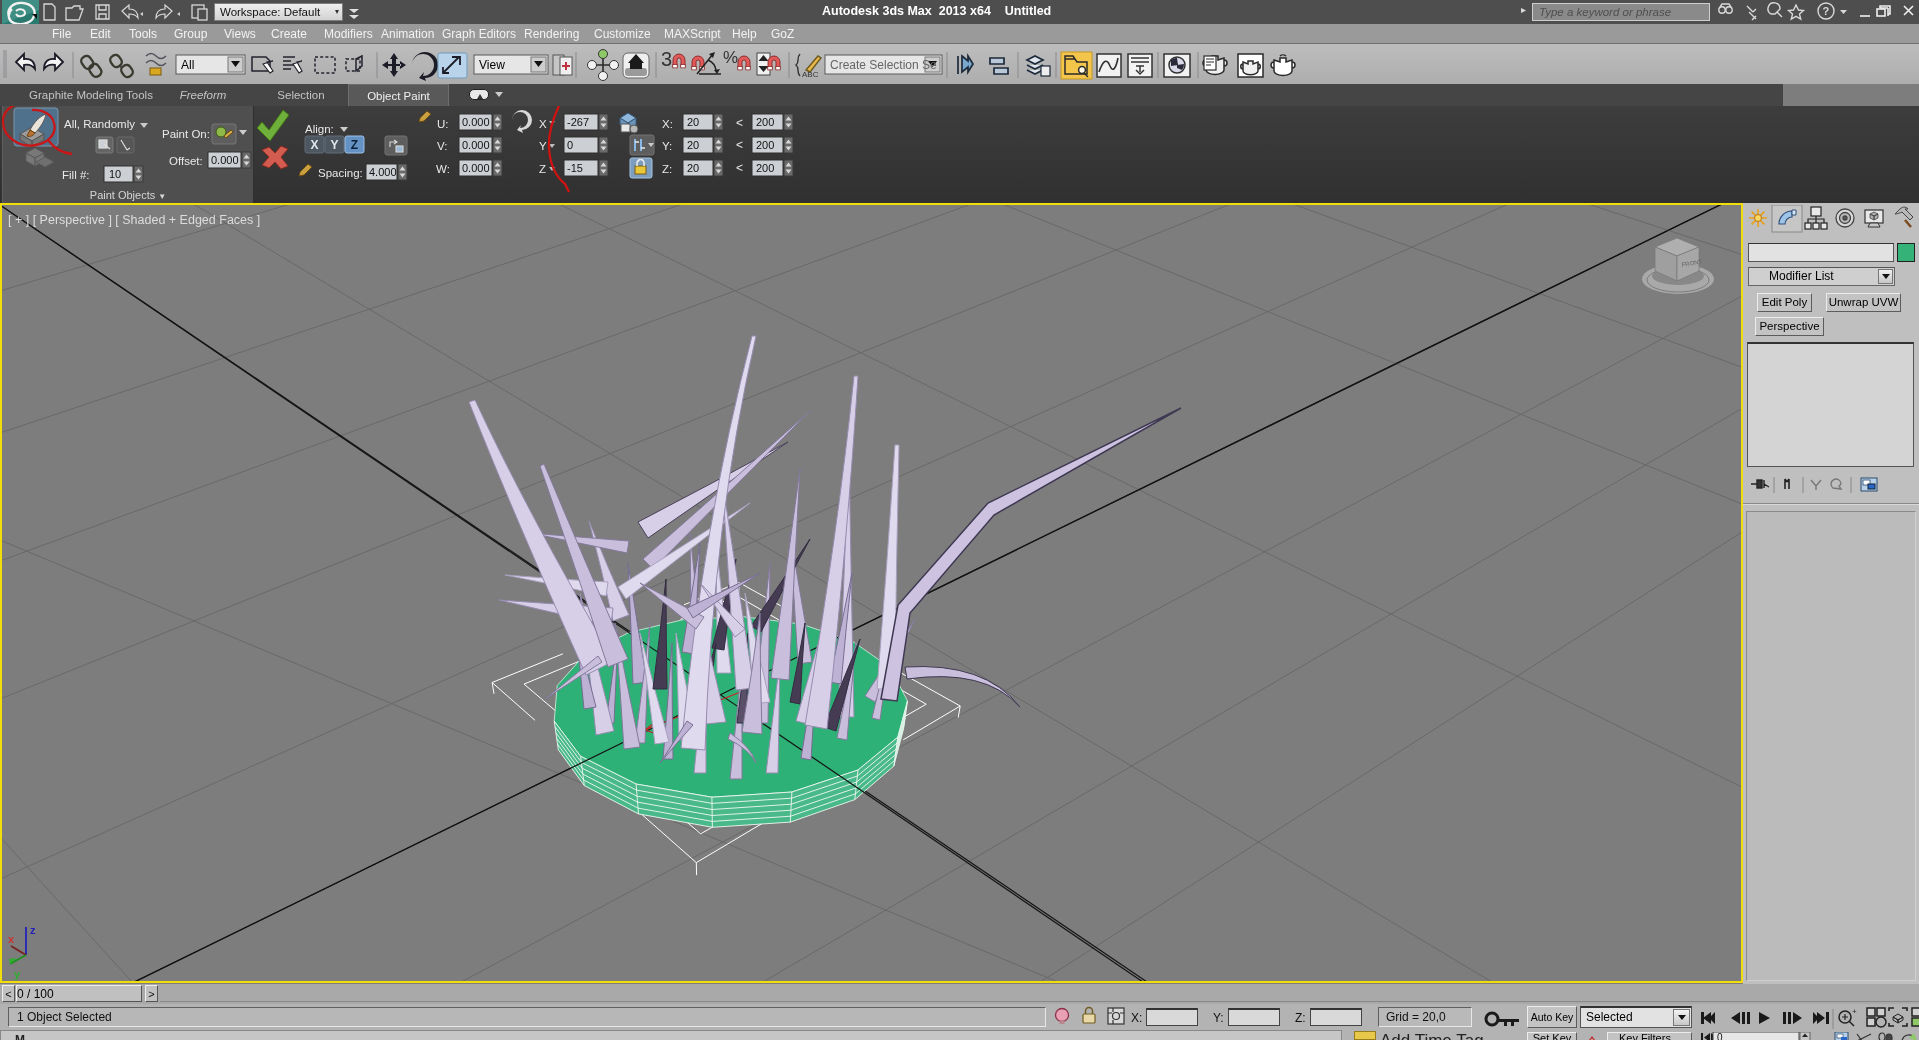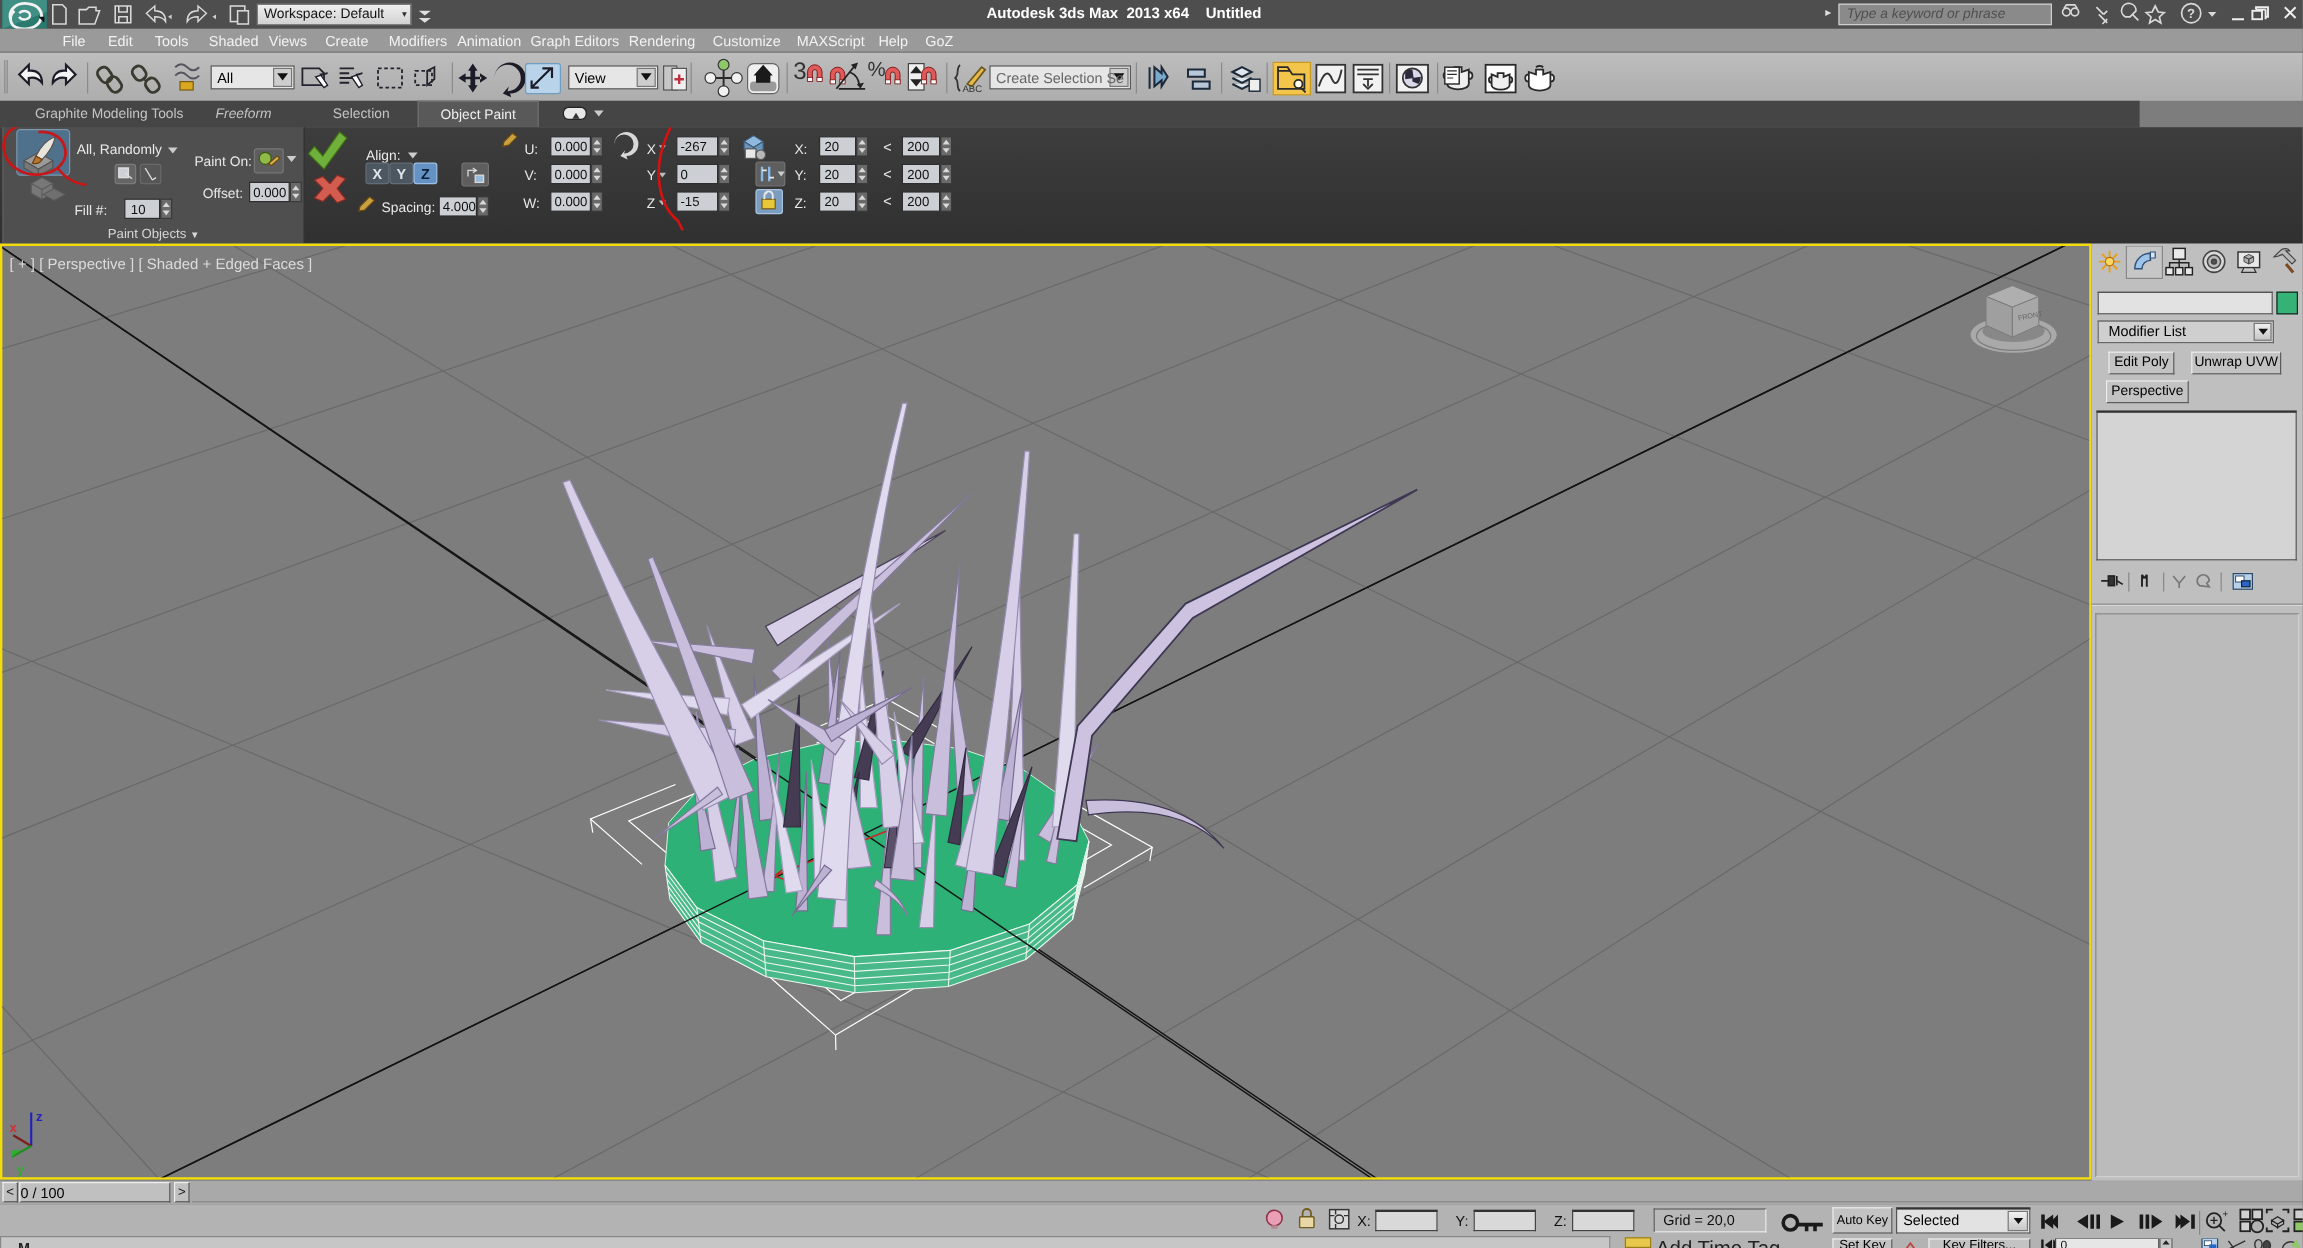--- a/index.html
+++ b/index.html
@@ -65,21 +65,21 @@
   <path d="M166 8 h8 M174 8 v8 M166 8 v-2 h10 v8 h-2" fill="none"></path>
         <rect x="163" y="9" width="8" height="7" fill="none"></rect>
   <path d="M190 6 l9 9 M199 6 l-9 9"></path>
  </g>
 </svg>
 </div>
 <div id="menubar" class="abs">
 <span class="mi" style="left:52px">File</span>
     <span class="mi" style="left:90px">Edit</span>
     <span class="mi" style="left:129px">Tools</span>
-    <span class="mi" style="left:174px">Shaded</span>
+    <span class="mi" style="left:174px">Group</span>
     <span class="mi" style="left:224px">Views</span>
     <span class="mi" style="left:271px">Create</span>
     <span class="mi" style="left:324px">Modifiers</span>
     <span class="mi" style="left:381px">Animation</span>
     <span class="mi" style="left:442px">Graph Editors</span>
     <span class="mi" style="left:524px">Rendering</span>
     <span class="mi" style="left:594px">Customize</span>
     <span class="mi" style="left:664px">MAXScript</span>
     <span class="mi" style="left:732px">Help</span>
     <span class="mi" style="left:771px">GoZ</span>
@@ -594,21 +594,21 @@
         </g>
 
    <g transform="translate(160,13)">
           <path d="M-8 -4 l5 -5 c3 -3 7 -2 8 0 l-3 0 l8 8 l-3 3 l-8 -8 c-2 1 -5 2 -7 2 z" fill="#b8b8b8" stroke="#444" stroke-width="1"></path>
           <path d="M2 2 l6 7" stroke="#7a4a20" stroke-width="2.5"></path>
         </g>
   </g>
  </svg>
  <div class="abs" style="left:5px;top:40px;width:146px;height:19px;background:#e2e2e2;border:1px solid #555;border-top:1px solid #333;"></div>
  <div class="abs" style="left:154px;top:40px;width:18px;height:19px;background:#35b277;border:1px solid #222;"></div>
- <div class="abs" style="left:5px;top:64px;width:147px;height:19px;background:#cfcfcf;border:1px solid #666;border-top:1px solid #555;font-size:12px;color:#000;line-height:17px;padding-left:8px;">Modifier List
+ <div class="abs" style="left:5px;top:64px;width:147px;height:19px;background:#cfcfcf;border:1px solid #666;border-top:1px solid #555;font-size:12px;color:#000;line-height:17px;padding-left:20px;">Modifier List
    <span class="abs" style="right:1px;top:1px;width:15px;height:15px;background:linear-gradient(#efefef,#c6c6c6);border:1px solid #777;"></span>
    <span class="abs" style="right:4px;top:6px;width:0;height:0;border:4px solid transparent;border-top:5px solid #111;"></span>
  </div>
  <div class="btn3 abs" style="left:14px;top:90px;width:55px;height:19px;line-height:17px;">Edit Poly</div>
  <div class="btn3 abs" style="left:83px;top:90px;width:75px;height:19px;line-height:17px;">Unwrap UVW</div>
  <div class="btn3 abs" style="left:12px;top:114px;width:69px;height:19px;line-height:17px;">Perspective</div>
  <div class="abs" style="left:4px;top:139px;width:167px;height:125px;background:#d4d4d4;border:1px solid #555;border-top:2px solid #333;"></div>
  <svg class="abs" style="left:0;top:271px" width="176" height="22">
   <g stroke="#222" stroke-width="1.4" fill="none">
    <path d="M8 10 h10 M18 6 v8 M21 6 v8 M21 10 l5 3"></path>
@@ -629,20 +629,21 @@
  <div class="abs" style="left:0;top:300px;width:176px;height:2px;background:#8a8a8a;border-bottom:1px solid #d8d8d8;"></div>
  <div class="abs" style="left:3px;top:308px;width:170px;height:470px;background:#bbbbbb;border:1px solid #999;border-left:1px solid #8a8a8a;border-top:1px solid #8a8a8a;border-bottom:1px solid #d0d0d0;border-right:1px solid #d0d0d0;"></div>
 </div>
 <div id="timeline" class="abs">
  <div class="abs raised" style="left:2px;top:1px;width:13px;height:17px;font-size:11px;text-align:center;line-height:16px;color:#111;">&lt;</div>
  <div class="abs raised" style="left:16px;top:1px;width:126px;height:17px;font-size:12px;text-align:left;line-height:16px;color:#000;">0 / 100</div>
  <div class="abs raised" style="left:145px;top:1px;width:13px;height:17px;font-size:11px;text-align:center;line-height:16px;color:#111;">&gt;</div>
  <div class="abs" style="left:160px;top:17px;width:1759px;height:1px;background:#888;"></div>
 </div>
 <div id="statusbar" class="abs">
+ <div class="abs inset" style="left:8px;top:3px;width:1038px;height:20px;font-size:12px;color:#111;line-height:19px;padding-left:8px;background:#b7b7b7;">1 Object Selected</div>
  <svg class="abs" style="left:1050px;top:0" width="90" height="30">
   <g transform="translate(12,12)">
         <circle r="6.5" cy="-1" fill="#eaa0b4" stroke="#8a3048" stroke-width="1.3"></circle>
         <path d="M-2.5 5 h5 v3 h-5 z" fill="#b88890"></path>
       </g>
   <g transform="translate(39,12)">
         <rect x="-6" y="-2" width="12" height="9" rx="1" fill="#e8d8a8" stroke="#705c20" stroke-width="1.2"></rect>
         <path d="M-3.5 -2 v-3 a3.5 3.5 0 0 1 7 0 v3" fill="none" stroke="#705c20" stroke-width="1.5"></path>
       </g>
   <g transform="translate(66,12)" fill="none" stroke="#333" stroke-width="1.2">

